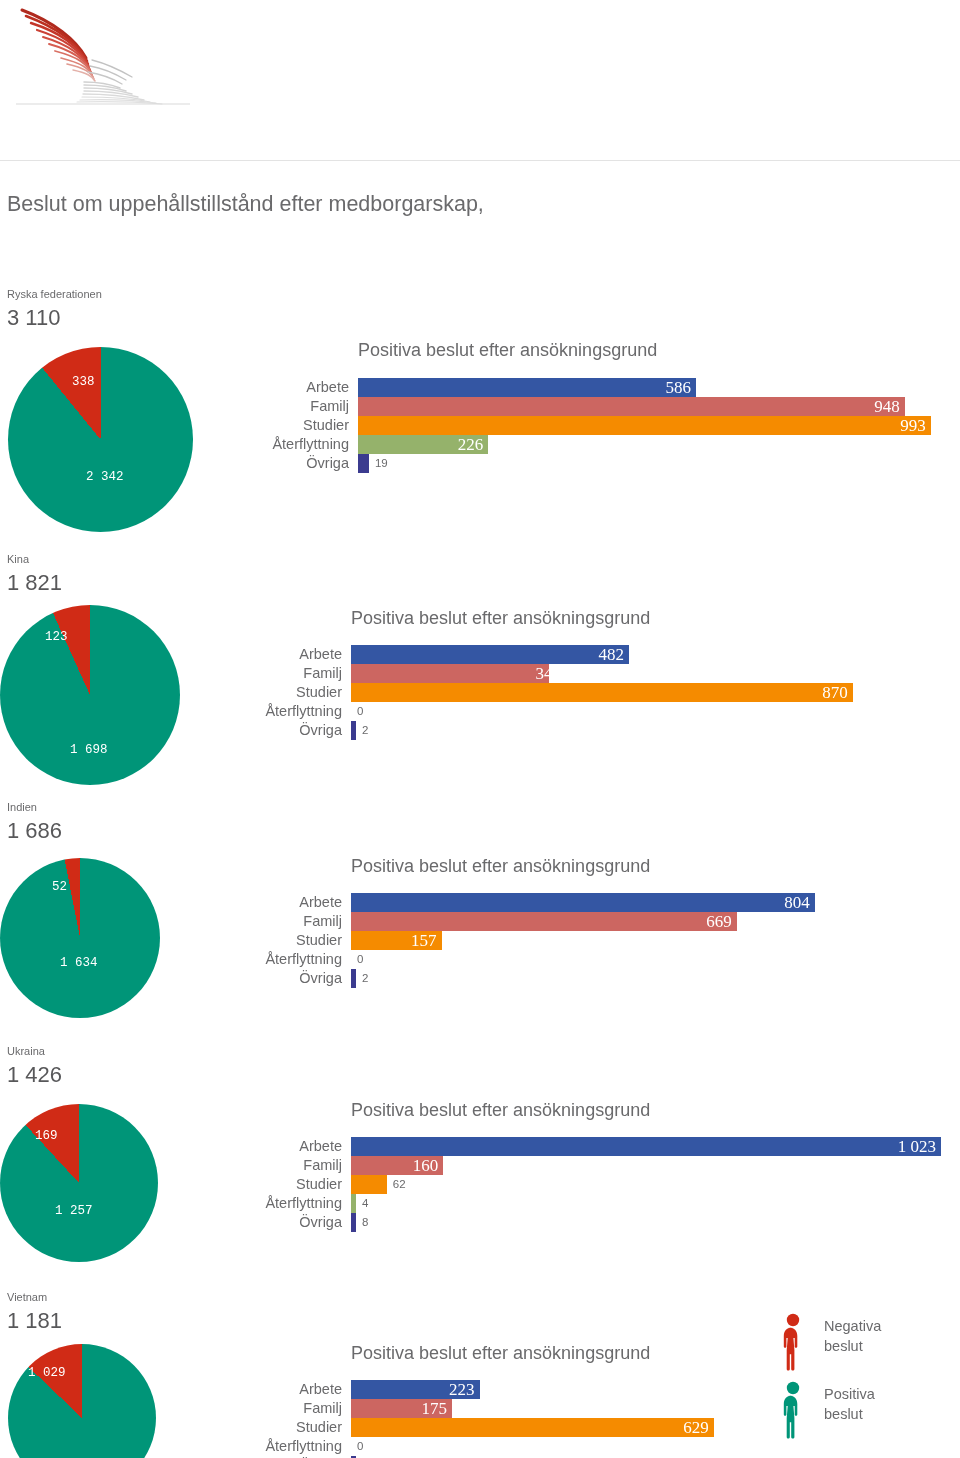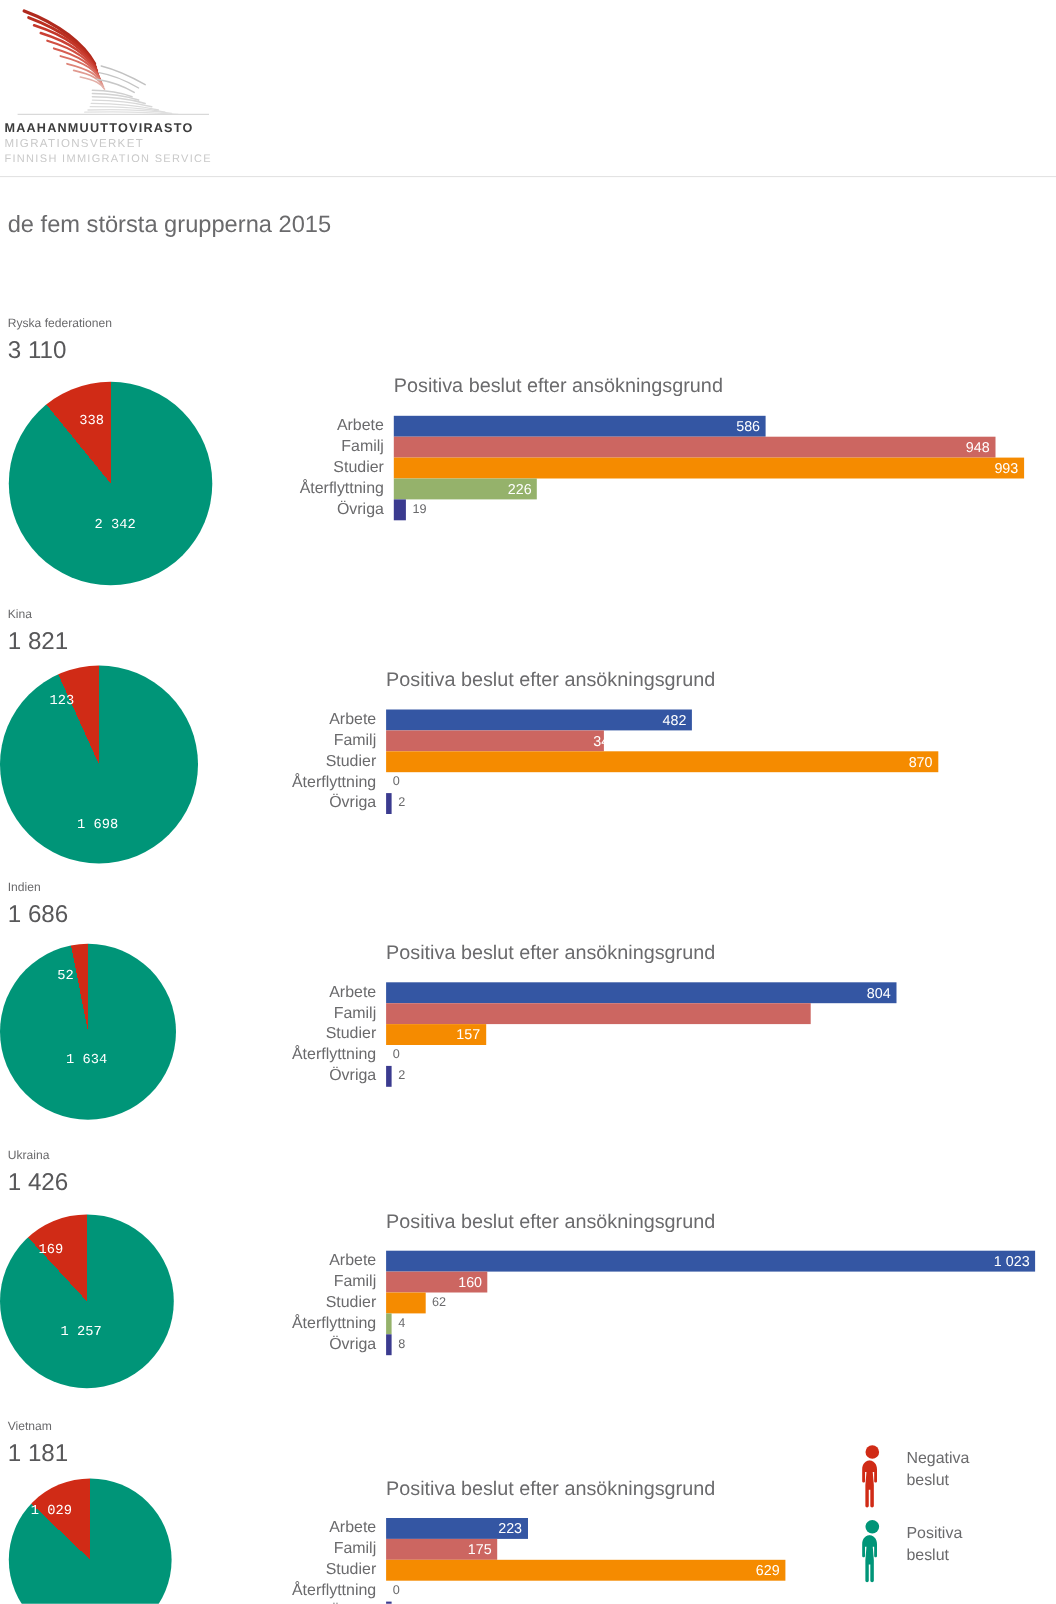--- a/index.html
+++ b/index.html
@@ -43,22 +43,22 @@
   
   .bars-title { position: absolute; font-size: 18px; color: #6a6a6c; white-space: nowrap; }
   .bar-rows { position: absolute; }
   .bar-row { position: relative; height: 19px; }
   .bar-cat {
     position: absolute; right: 100%; top: 0; width: 180px; text-align: right;
     padding-right: 9px; font-size: 14.5px; line-height: 19px; color: #6a6a6c; white-space: nowrap;
   }
   .bar-fill { position: absolute; left: 0; top: 0; height: 19px; }
   .bar-val-in {
-    position: absolute; top: 0; right: 4px; font-size: 13px; line-height: 19px;
-    color: #ffffff; white-space: nowrap;
+    position: absolute; top: 0; right: 4px; font-size: 17px; line-height: 19px;
+    color: #ffffff; white-space: nowrap; font-family: Liberation Serif, serif;
   }
   .bar-val-out {
     position: absolute; top: 0; font-size: 11.5px; line-height: 19px;
     color: #6a6a6c; white-space: nowrap;
   }
 
   
   .legend { position: absolute; }
   .legend-item { position: relative; height: 68px; }
   .legend-figure { position: absolute; left: 0; top: 0; width: 26px; height: 58px; }
@@ -89,30 +89,25 @@
         <path d="M68 91 C 94 91, 116 92, 136 96" stroke="#dcdcdc" stroke-width="1.2"></path>
         <path d="M66 94 C 96 93, 120 94, 142 97" stroke="#dedede" stroke-width="1.2"></path>
         <path d="M63 96 C 98 95, 124 96, 148 98" stroke="#e0e0e0" stroke-width="1.1"></path>
         <path d="M74 66 C 86 68, 98 72, 108 78" stroke="#c7c7c7" stroke-width="1.4"></path>
         <path d="M76 60 C 88 62, 100 67, 112 74" stroke="#c4c4c4" stroke-width="1.3"></path>
         <path d="M78 54 C 90 57, 104 63, 118 71" stroke="#c2c2c2" stroke-width="1.3"></path>
       </g>
       <path d="M2 98 L 176 98" stroke="#d9d9d9" stroke-width="1"></path>
     </svg>
   </div>
-  <div class="logo-words">
-    <div class="logo-line1">MAAHANMUUTTOVIRASTO</div>
-    <div class="logo-line2">MIGRATIONSVERKET</div>
-    <div class="logo-line3">FINNISH IMMIGRATION SERVICE</div>
-  </div>
 </div>
 <div class="header-rule"></div>
 
 <h1 class="page-title">
-  <div>de fem största grupperna 2015</div>
+  <div>Beslut om uppehållstillstånd efter medborgarskap,</div>
 </h1>
 
 <div id="sections-root">
     <div class="section" style="top: 285px;">
       <div class="country-name">Ryska federationen</div>
       <div class="country-total">3 110</div>
       <div class="pie-wrap" style="left: 8px; top: 62px; width: 185px; height: 185px;">
         <div class="pie" style="width: 185px; height: 185px; background: conic-gradient(from -39.1254deg, rgb(208, 43, 22) 0deg, rgb(208, 43, 22) 39.1254deg, rgb(0, 149, 120) 39.1254deg, rgb(0, 149, 120) 360deg);"></div>
         <div class="pie-label" style="left: 64px; top: 28px;">338</div>
         <div class="pie-label" style="left: 78px; top: 123px;">2 342</div>
@@ -193,21 +188,21 @@
       <div class="bars-title" style="left: 351px; top: 58px;">Positiva beslut efter ansökningsgrund</div>
       <div class="bar-rows" style="left: 351px; top: 95px;">
         <div class="bar-row">
           <div class="bar-cat">Arbete</div>
           <div class="bar-fill" style="width: 463.695px; background: rgb(52, 86, 163);"></div>
           <div class="bar-val-in" style="right: auto; left: 458.695px; transform: translateX(-100%);">804</div>
         </div>
         <div class="bar-row">
           <div class="bar-cat">Familj</div>
           <div class="bar-fill" style="width: 385.836px; background: rgb(204, 102, 97);"></div>
-          <div class="bar-val-in" style="right: auto; left: 380.836px; transform: translateX(-100%); margin-left: 31px;">669</div>
+          <div class="bar-val-in" style="right: auto; left: 380.836px; transform: translateX(-100%);">669</div>
         </div>
         <div class="bar-row">
           <div class="bar-cat">Studier</div>
           <div class="bar-fill" style="width: 90.5474px; background: rgb(245, 139, 0);"></div>
           <div class="bar-val-in" style="right: auto; left: 85.5474px; transform: translateX(-100%);">157</div>
         </div>
         <div class="bar-row">
           <div class="bar-cat">Återflyttning</div>
           <div class="bar-val-out" style="left: 6px;">0</div>
         </div>

